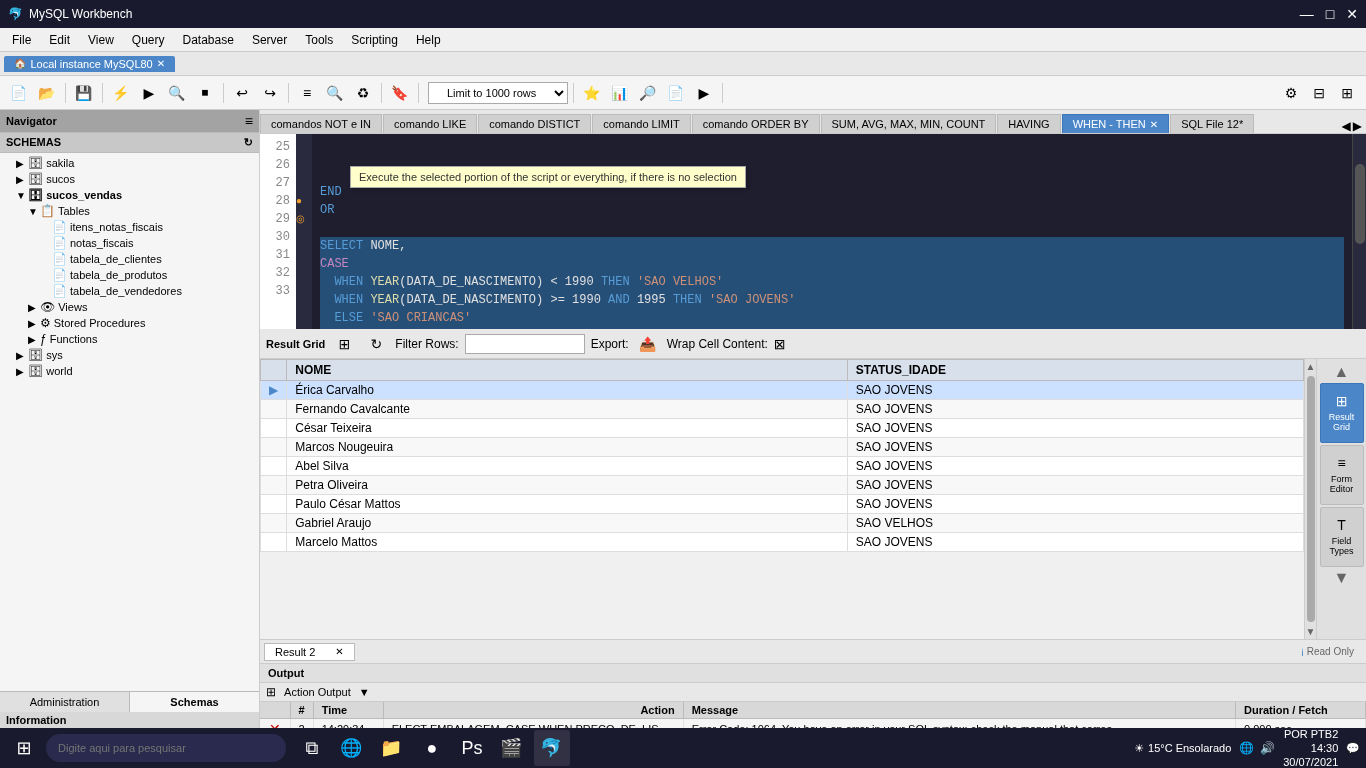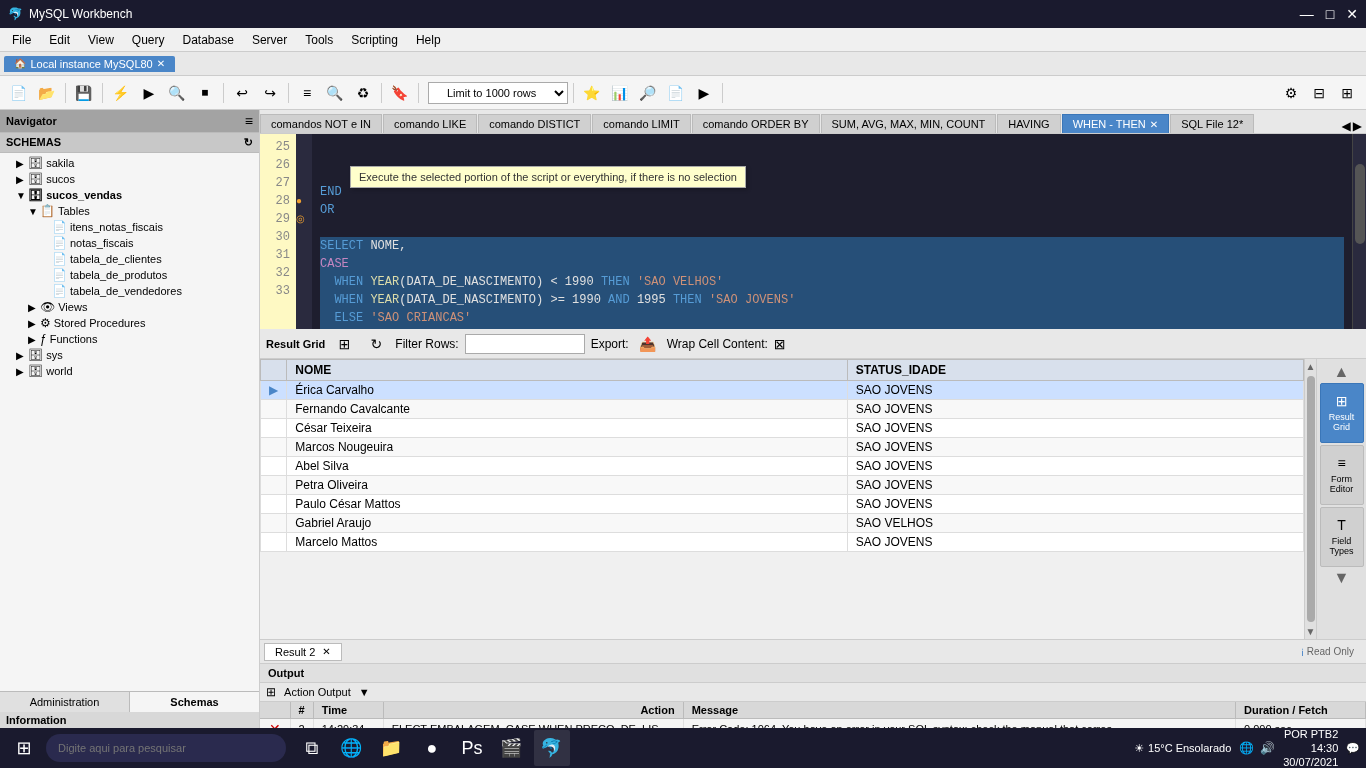--- a/index.html
+++ b/index.html
@@ -204,21 +204,21 @@
       height: 195px;
       overflow: hidden;
       position: relative;
     }
     .sql-lines {
       display: flex;
       height: 100%;
       overflow-y: auto;
     }
     .line-numbers {
-      background: #fef9c3;
+      background: #ffffff;
       color: #888;
       padding: 4px 6px;
       font-family: 'Courier New', monospace;
       font-size: 12px;
       min-width: 36px;
       text-align: right;
       line-height: 18px;
       user-select: none;
     }
     .line-markers {
@@ -363,21 +363,21 @@
       gap: 2px;
     }
     .result-tab {
       padding: 2px 10px;
       background: #d0d0d0;
       border: 1px solid #bbb;
       font-size: 11px;
       cursor: pointer;
       display: flex;
       align-items: center;
-      gap: 7px;
+      gap: 20px;
     }
     .result-tab.active { background: white; }
     .read-only-badge {
       margin-left: auto;
       font-size: 10px;
       color: #666;
       padding-right: 8px;
       display: flex;
       align-items: center;
       gap: 3px;

